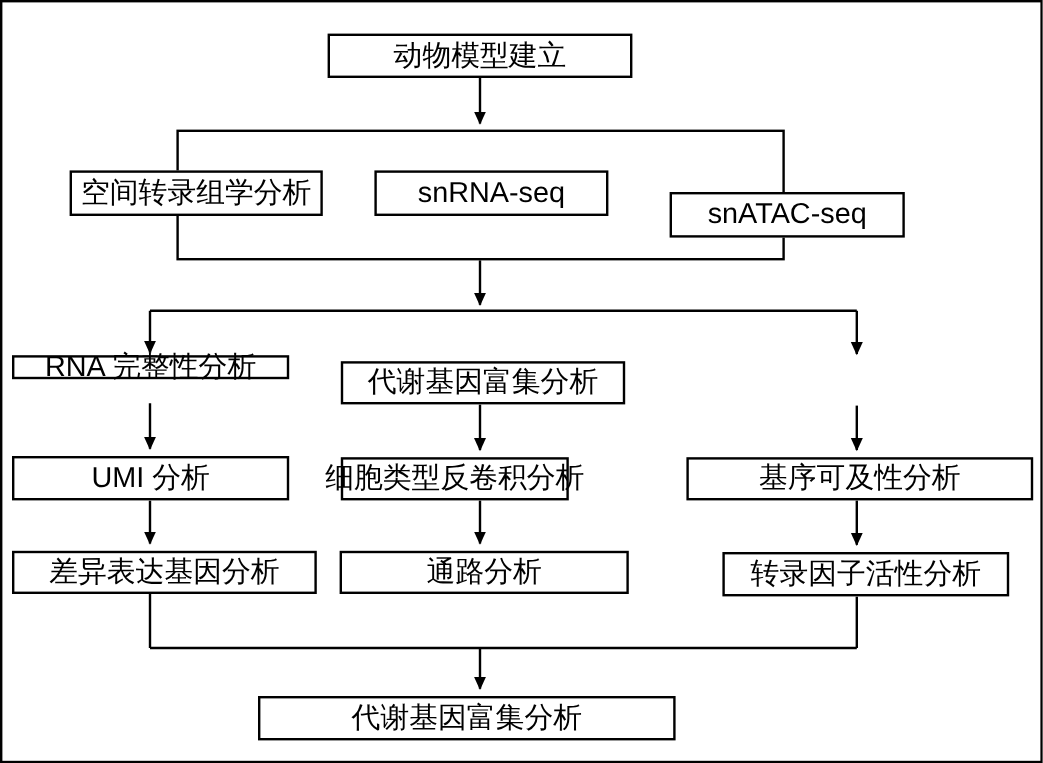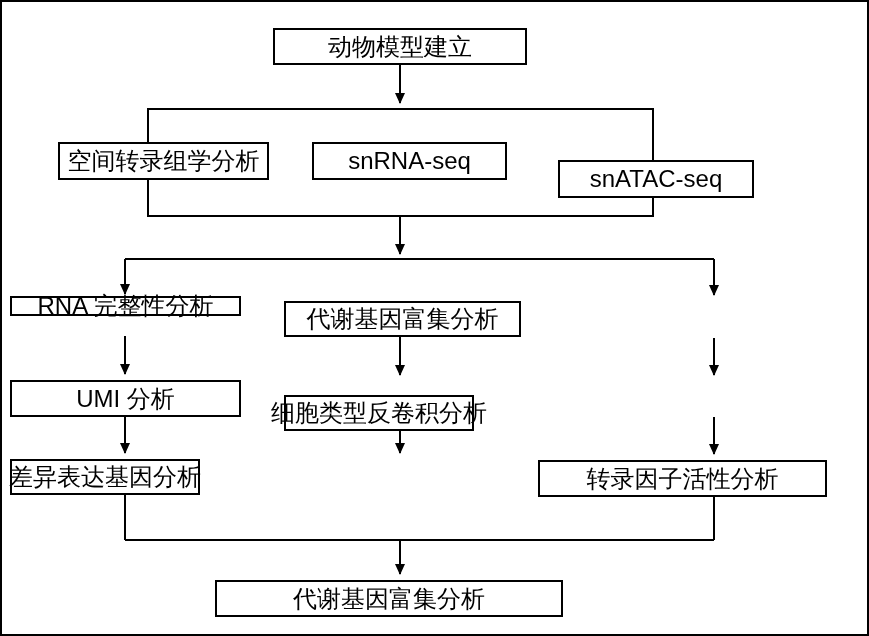--- a/index.html
+++ b/index.html
@@ -43,25 +43,25 @@
   
   .pos-animal     { left: 271px; top: 26px;  width: 254px; height: 37px; }
   .pos-group      { left: 145px; top: 106px; width: 507px; height: 109px; }
   .pos-spatial    { left: 56px;  top: 140px; width: 211px; height: 38px; }
   .pos-snrna      { left: 310px; top: 140px; width: 195px; height: 38px; }
   .pos-snatac     { left: 556px; top: 158px; width: 196px; height: 38px; }
   .pos-rna-int    { left: 8px;   top: 294px; width: 231px; height: 20px; }
   .pos-genecorr   { left: 282px; top: 299px; width: 237px; height: 36px; }
   .pos-ligrec     { left: 570px; top: 300px; width: 289px; height: 36px; }
   .pos-umi        { left: 8px;   top: 378px; width: 231px; height: 37px; }
-  .pos-deconv     { left: 282px; top: 393px; width: 190px; height: 36px; }
+  .pos-deconv     { left: 282px; top: 379px; width: 190px; height: 36px; }
   .pos-motif      { left: 570px; top: 379px; width: 289px; height: 36px; }
-  .pos-deg        { left: 8px;   top: 457px; width: 190px; height: 36px; }
+  .pos-deg        { left: 8px;   top: 457px; width: 254px; height: 36px; }
   .pos-pathway    { left: 281px; top: 457px; width: 241px; height: 36px; }
-  .pos-tf         { left: 536px; top: 458px; width: 289px; height: 37px; }
+  .pos-tf         { left: 600px; top: 458px; width: 239px; height: 37px; }
   .pos-metabolic  { left: 213px; top: 578px; width: 348px; height: 37px; }
 </style>
 </head>
 <body>
 
 <div class="canvas">
 
   <svg class="edges-layer" width="869" height="636" viewBox="0 0 869 636" xmlns="http://www.w3.org/2000/svg">
     <defs>
       <marker id="arrow" markerUnits="userSpaceOnUse" markerWidth="12" markerHeight="11" refX="10" refY="5" orient="auto">
@@ -99,19 +99,21 @@
 
   <div class="node pos-spatial">空间转录组学分析</div>
   <div class="node pos-snrna">snRNA-seq</div>
   <div class="node pos-snatac">snATAC-seq</div>
 
   <div class="node pos-rna-int">RNA 完整性分析</div>
   <div class="node pos-genecorr">代谢基因富集分析</div>
 
   <div class="node pos-umi">UMI 分析</div>
   <div class="node pos-deconv">细胞类型反卷积分析</div>
+  <div class="node pos-motif">基序可及性分析</div>
 
   <div class="node pos-deg">差异表达基因分析</div>
+  <div class="node pos-pathway">通路分析</div>
   <div class="node pos-tf">转录因子活性分析</div>
 
   <div class="node pos-metabolic">代谢基因富集分析</div>
 
 </div>
 
 </body></html>

